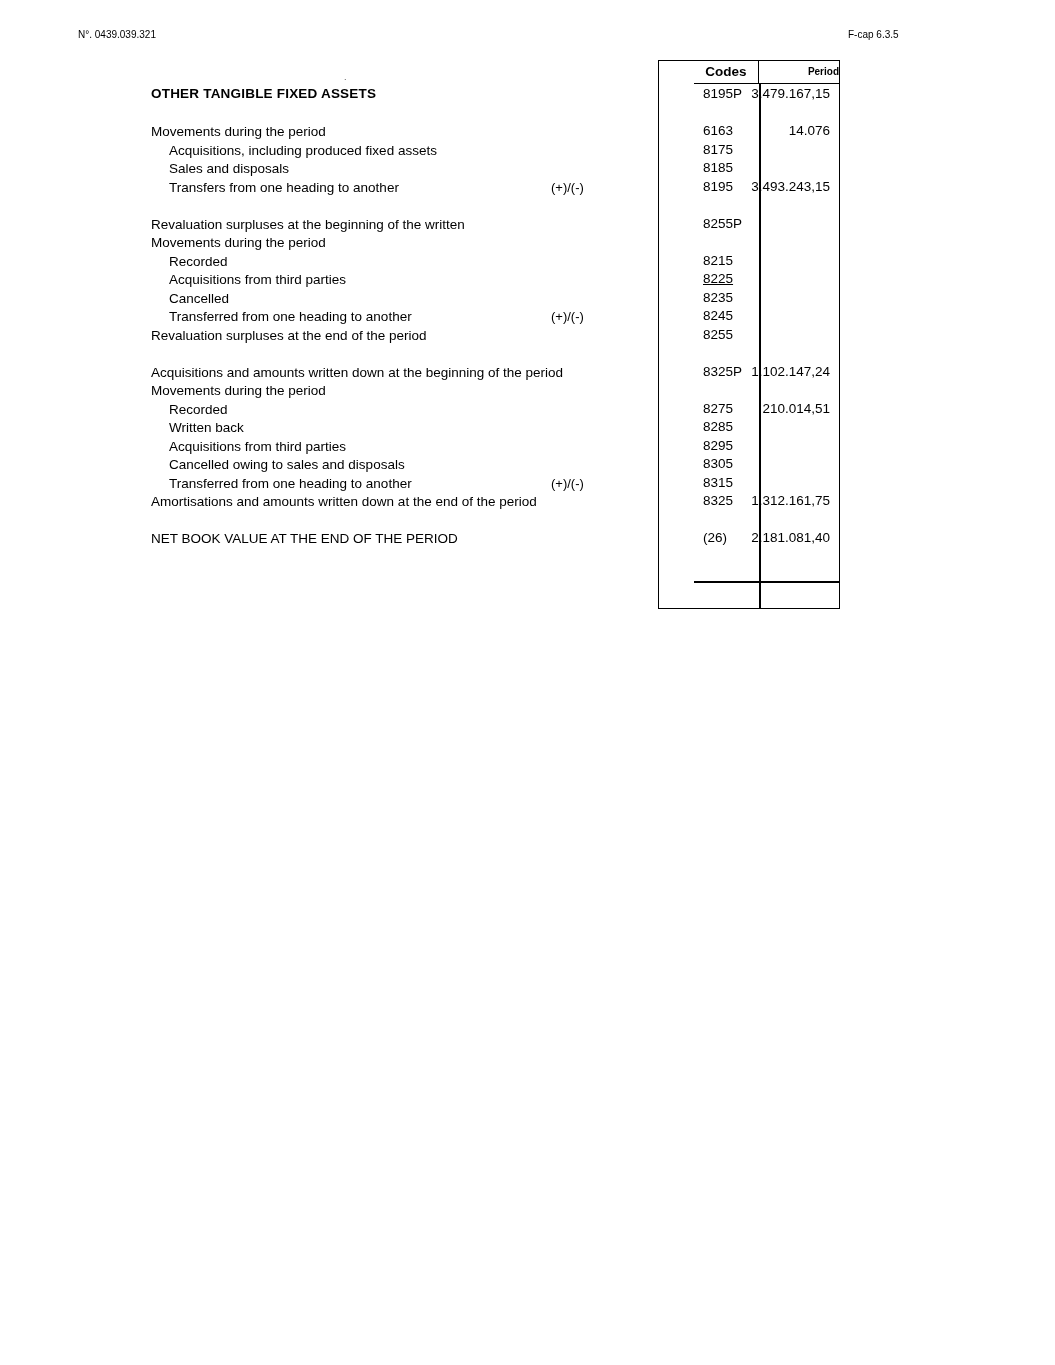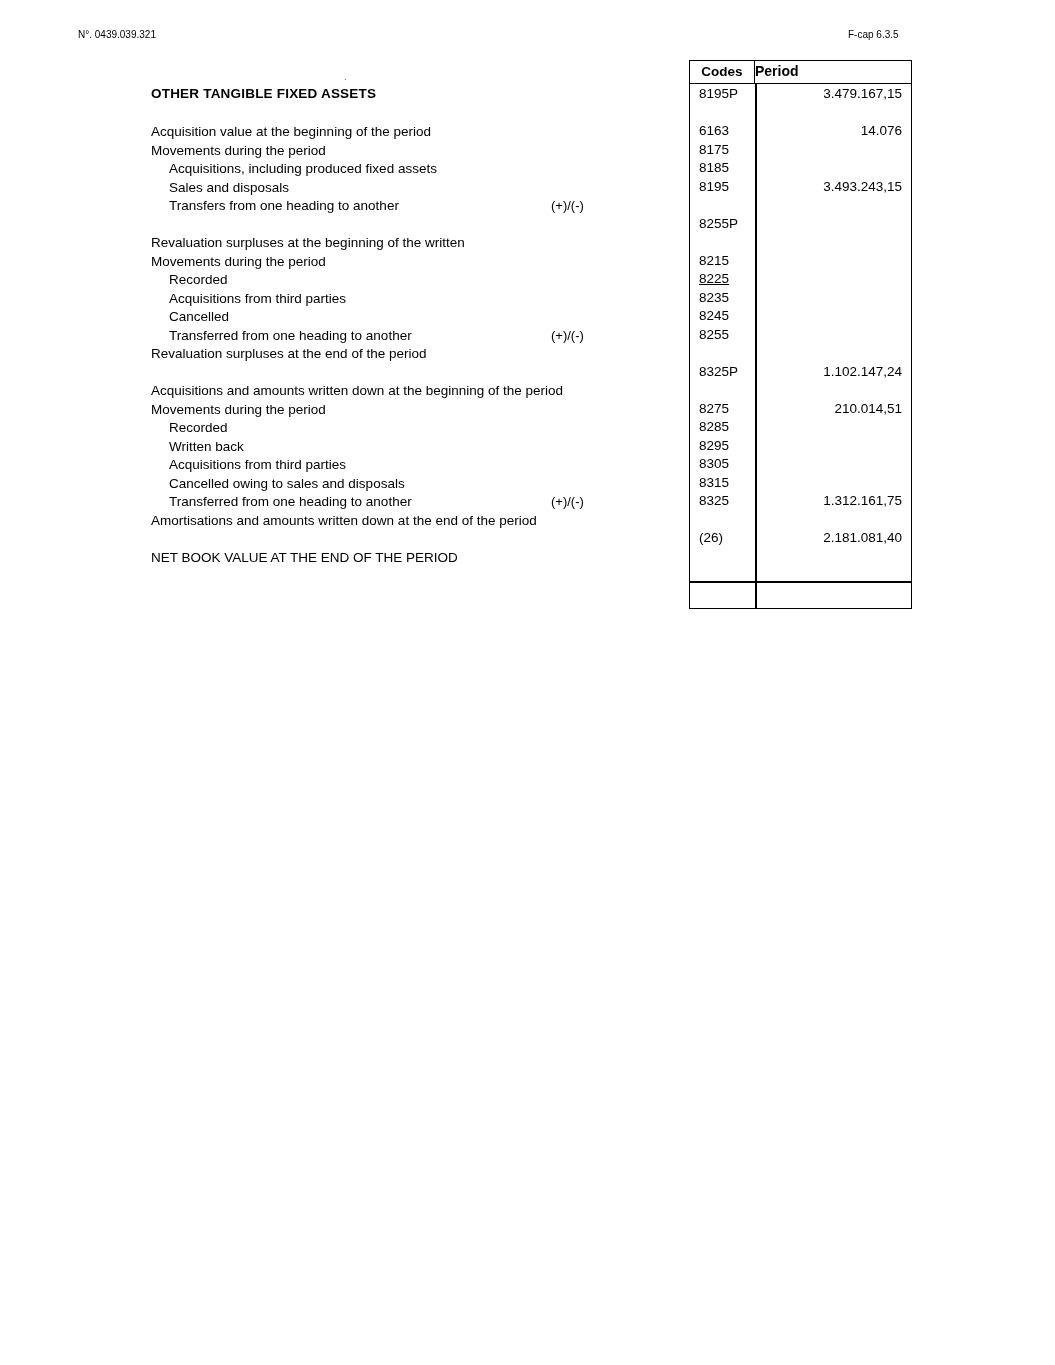--- a/index.html
+++ b/index.html
@@ -65,47 +65,48 @@
   .sign {
     position: absolute;
     left: 400px;
     top: 0;
     font-size: 13px;
   }
 
   
   .tbl {
     position: absolute;
-    left: 689px;
+    left: 658px;
     top: 60px;
-    width: 223px;
+    width: 182px;
     height: 549px;
     border: 1.6px solid #000;
     box-sizing: border-box;
+    padding-left: 35px;
   }
   .tbl-head {
     height: 23px;
     box-sizing: border-box;
     border-bottom: 1.6px solid #000;
     display: flex;
   }
   .tbl-head .c1 {
     width: 65px;
     box-sizing: border-box;
     border-right: 1.6px solid #000;
     font-size: 13.5px;
     font-weight: bold;
     text-align: center;
     line-height: 21px;
   }
   .tbl-head .c2 {
     flex: 1;
-    font-size: 14px;
+    font-size: 10px;
     font-weight: bold;
-    text-align: left;
+    text-align: right;
     line-height: 21px;
   }
   .tbl-body {
     position: relative;
     height: 524px;
   }
   .vline {
     position: absolute;
     left: 65px;
     top: 0;
@@ -140,21 +141,20 @@
 
 <div class="page">
 
   <div class="hdr hdr-left">N°. 0439.039.321</div>
   <div class="hdr hdr-right">F-cap 6.3.5</div>
 
   <div class="tiny-dot">.</div>
   <div class="section-title">OTHER TANGIBLE FIXED ASSETS</div>
 
   <div class="labels">
-      <div class="row"><span>Acquisition value at the beginning of the period</span></div>
       <div class="row"><span>Movements during the period</span></div>
       <div class="row indent"><span>Acquisitions, including produced fixed assets</span></div>
       <div class="row indent"><span>Sales and disposals</span></div>
       <div class="row indent"><span>Transfers from one heading to another</span><span class="sign">(+)/(-)</span></div>
       <div class="row" style="height: 18.5px;"></div>
       <div class="row"><span>Revaluation surpluses at the beginning of the written</span></div>
       <div class="row"><span>Movements during the period</span></div>
       <div class="row indent"><span>Recorded</span></div>
       <div class="row indent"><span>Acquisitions from third parties</span></div>
       <div class="row indent"><span>Cancelled</span></div>

